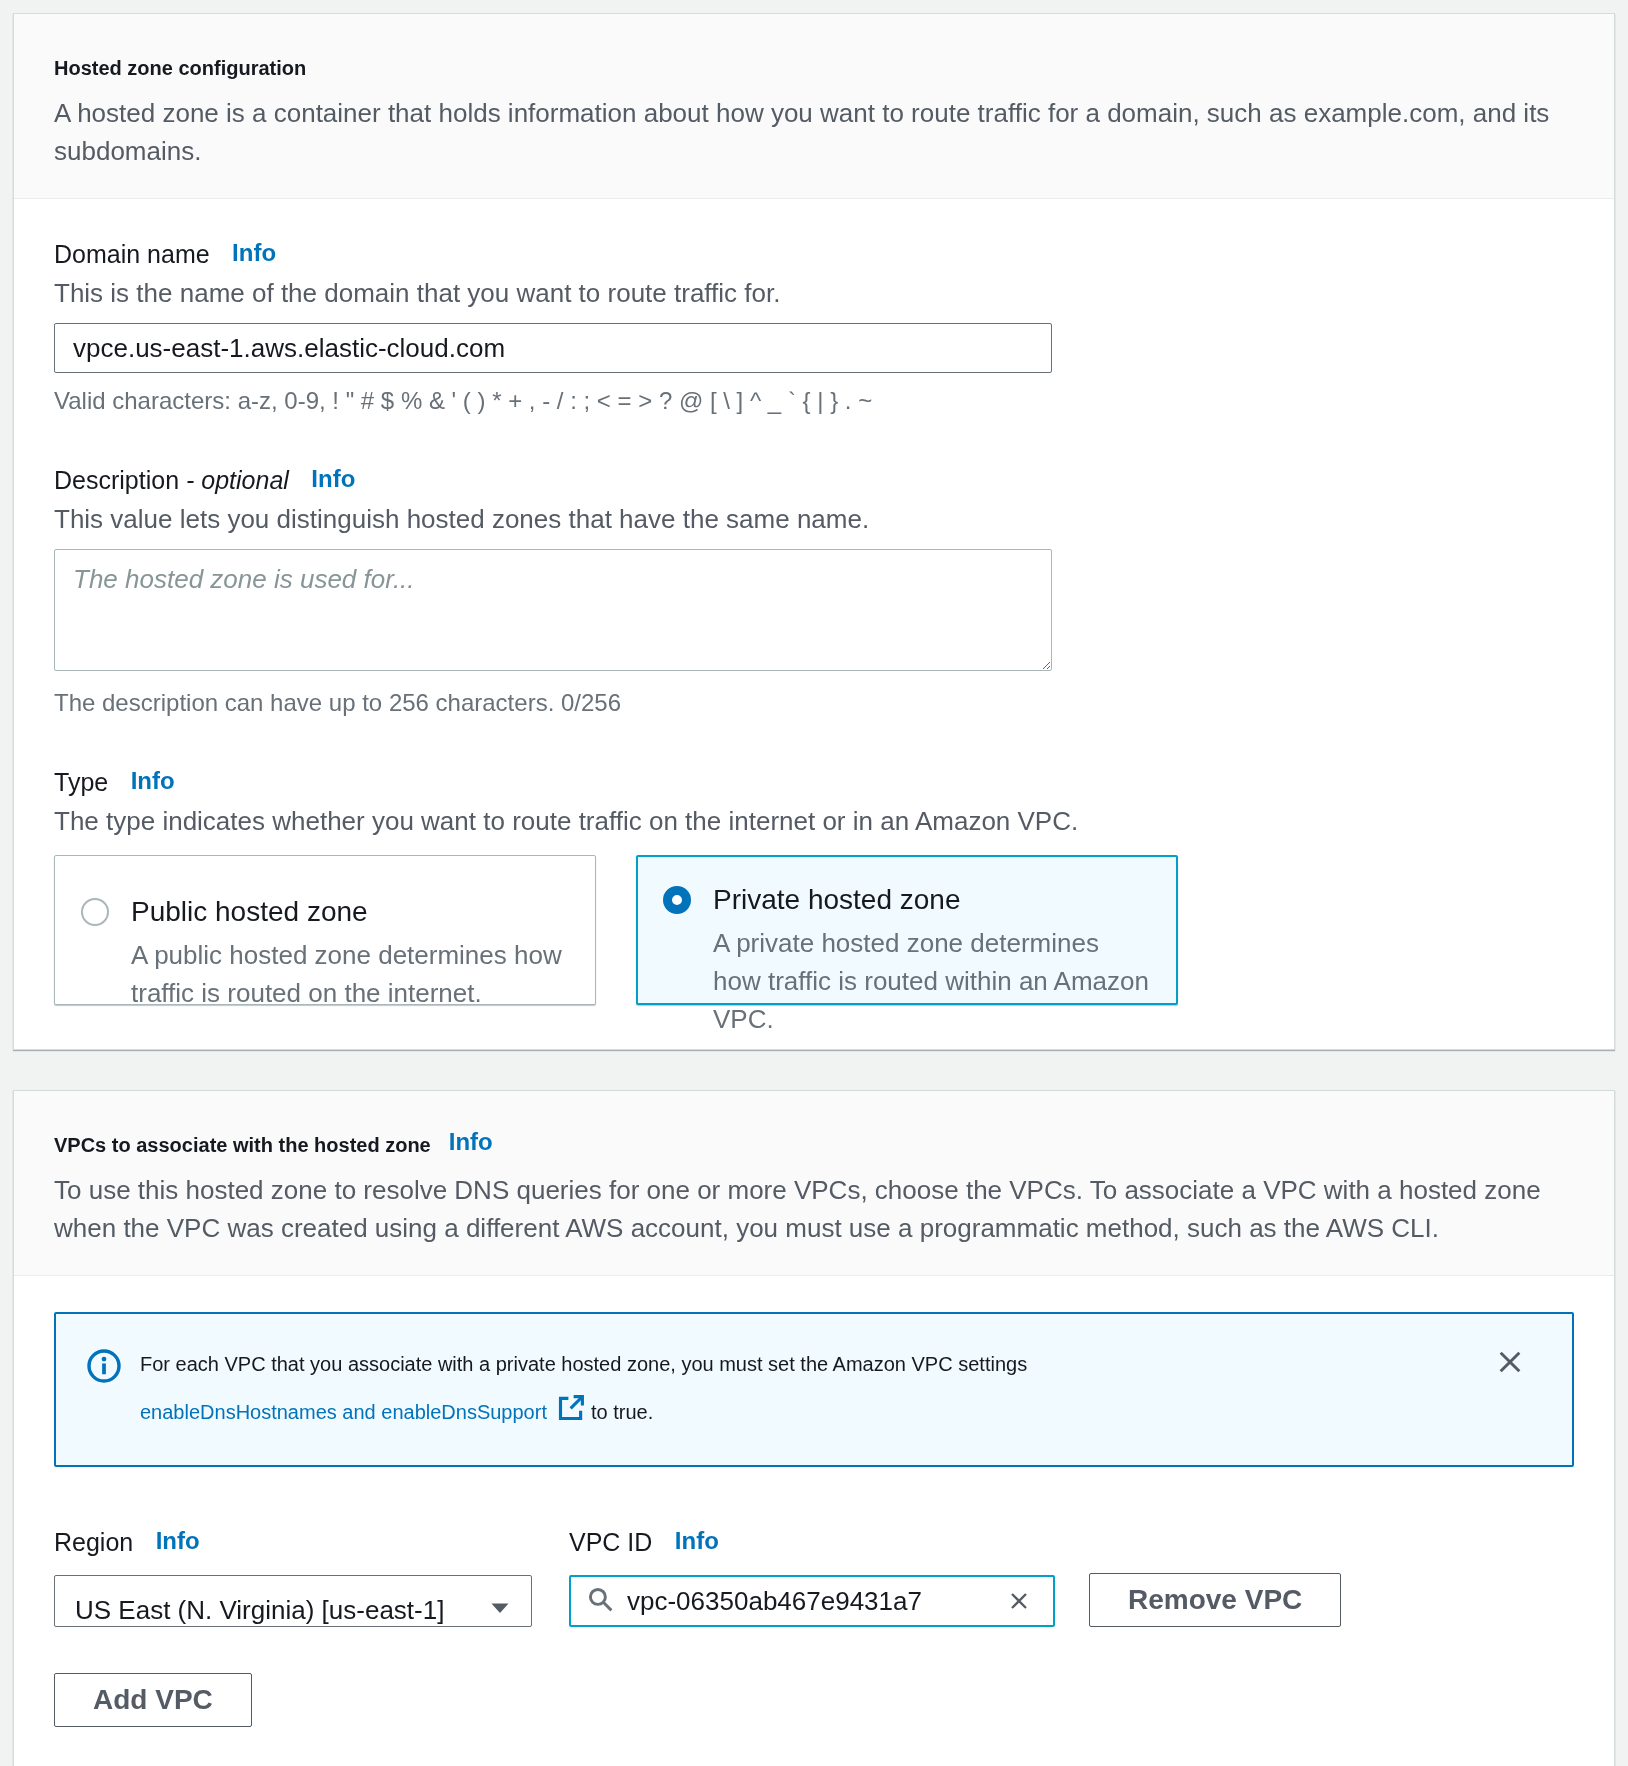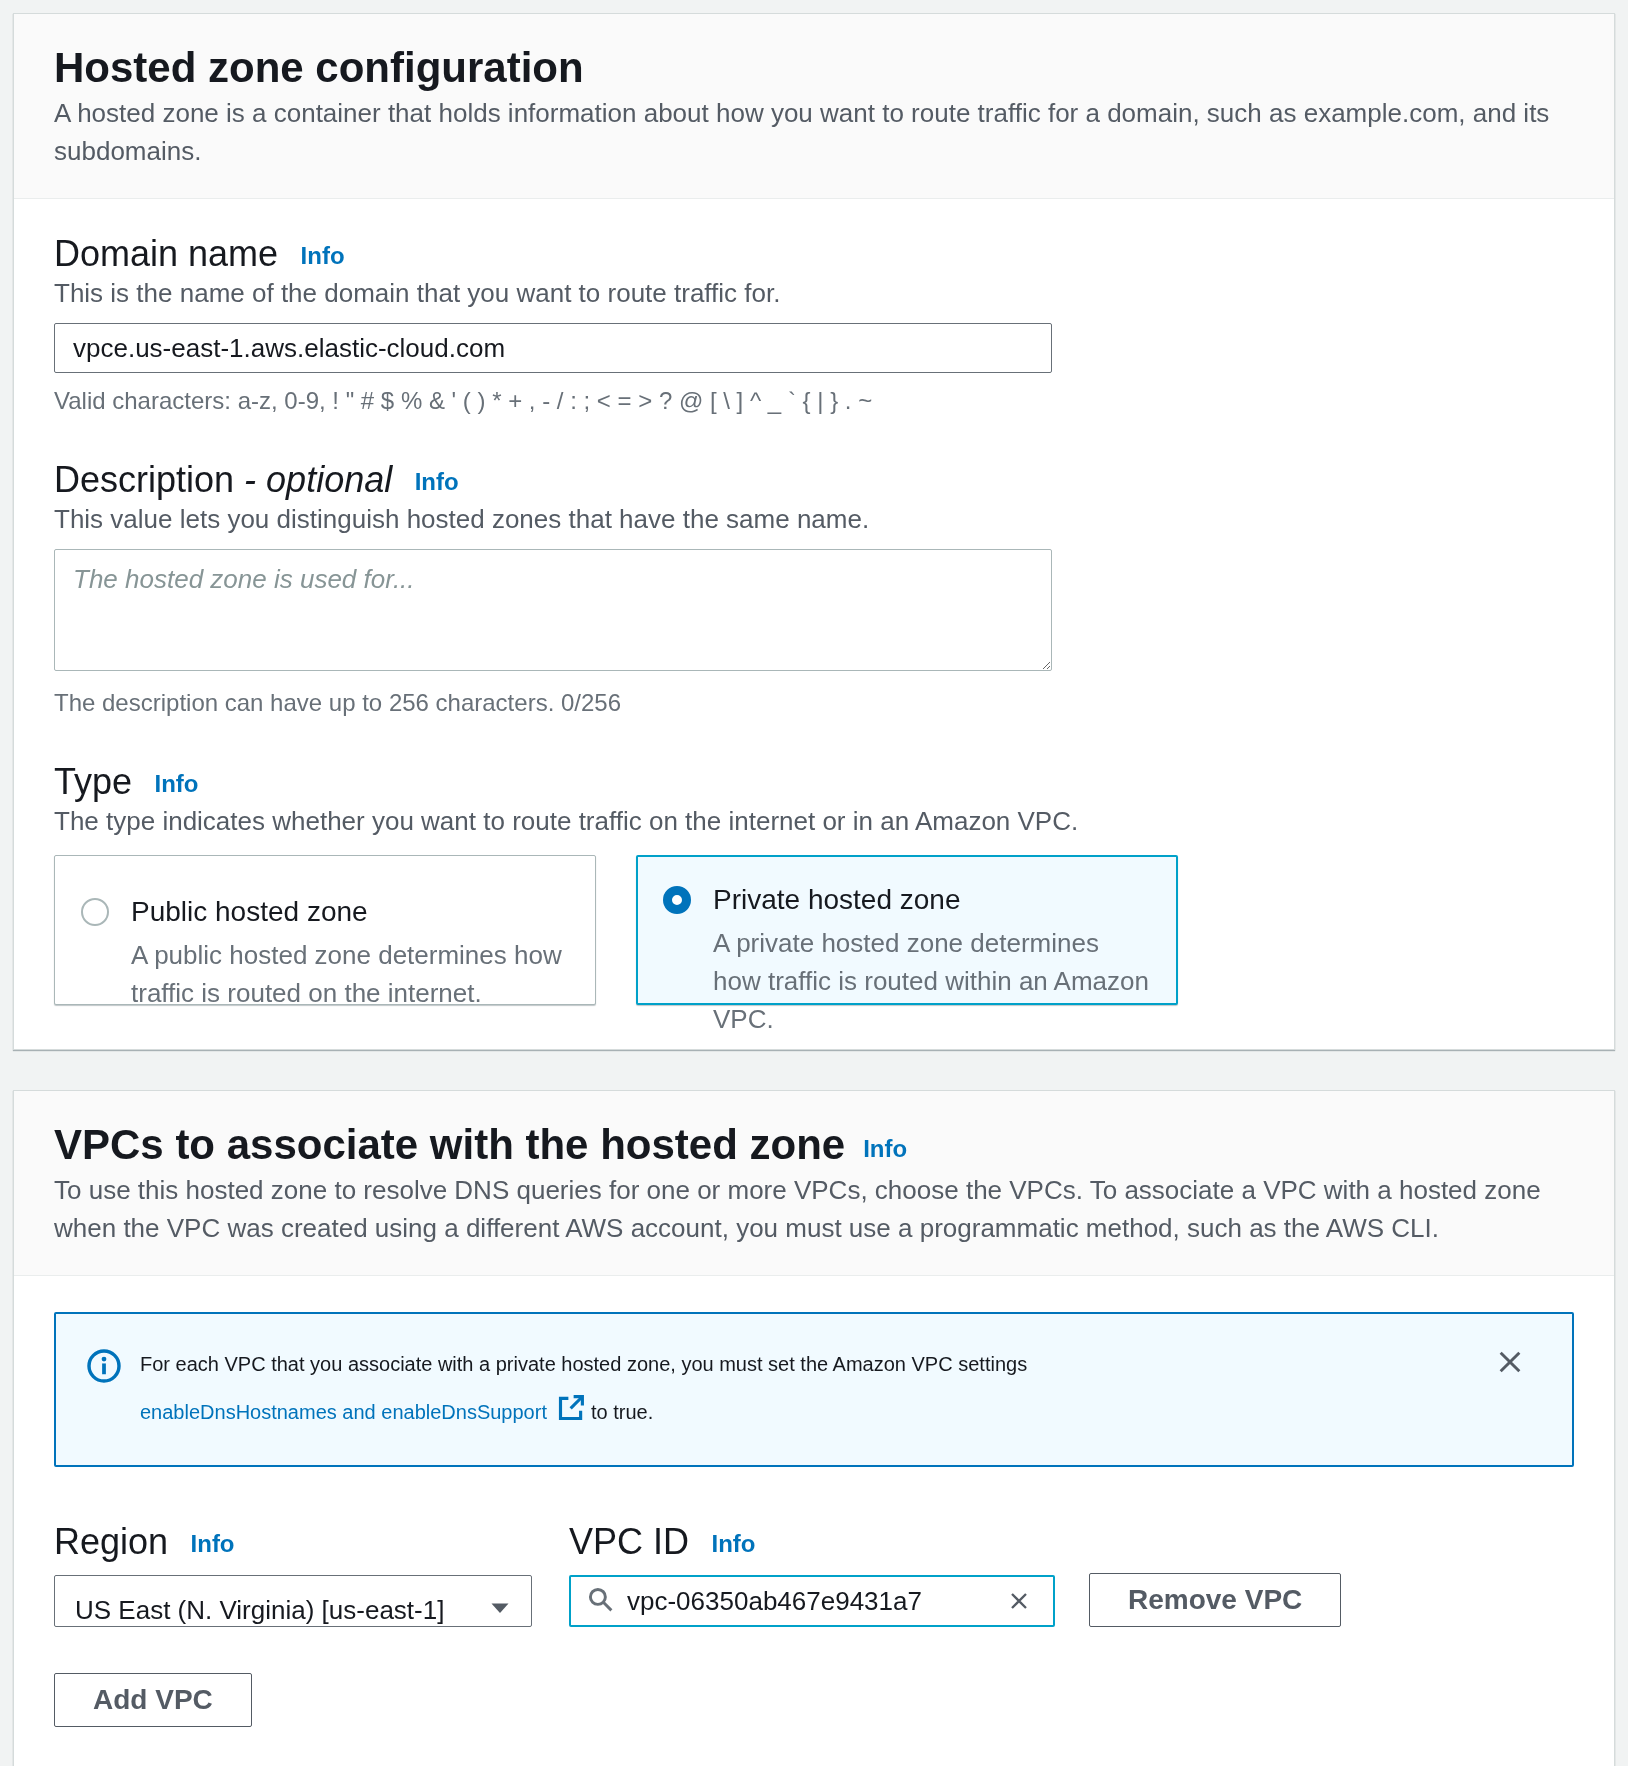--- a/index.html
+++ b/index.html
@@ -19,21 +19,21 @@
     box-shadow: 0 1px 1px 0 rgba(0,28,36,.3);
   }
   .card + .card { margin-top: 40px; }
   .card-header {
     background: #fafafa;
     padding: 32px 40px 28px;
     border-bottom: 1px solid #eaeded;
   }
   .card-title {
     margin: 0 0 10px;
-    font-size: 42px;
+    font-size: 20px;
     font-weight: 700;
     color: #16191f;
     display: inline;
     line-height: 44px;
   }
   .card-desc {
     margin: 4px 0 0;
     font-size: 26px;
     line-height: 38px;
     color: #545b64;
@@ -44,21 +44,21 @@
     font-weight: 700;
     text-decoration: none;
     margin-left: 18px;
     cursor: pointer;
     vertical-align: 2px;
   }
   .card-body { padding: 36px 40px 44px; }
   .field { margin-bottom: 44px; }
   .field:last-child { margin-bottom: 0; }
   .field-label {
-    font-size: 36px;
+    font-size: 25px;
     color: #16191f;
     line-height: 38px;
   }
   .optional { font-style: italic; }
   .field-desc {
     font-size: 26px;
     color: #545b64;
     line-height: 36px;
     margin: 2px 0 12px;
   }

